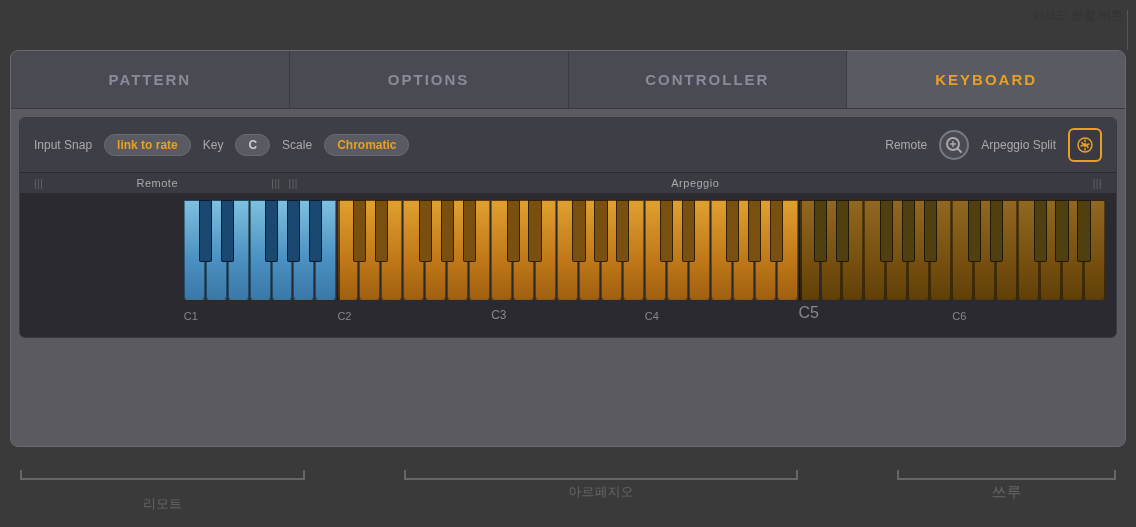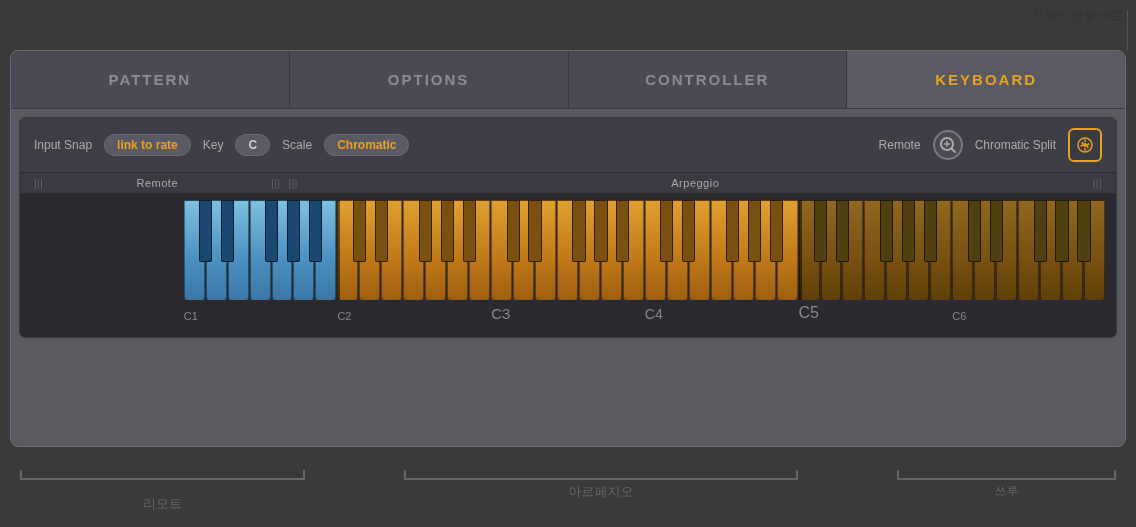--- a/index.html
+++ b/index.html
@@ -203,21 +203,21 @@
       <div class="ctrl-spacer"></div>
       <span class="ctrl-label">Remote</span>
       <div class="remote-icon">
         <svg width="18" height="18" viewBox="0 0 18 18" fill="none">
           <circle cx="8" cy="8" r="6" stroke="#aaa" stroke-width="2"></circle>
           <line x1="12.5" y1="12.5" x2="16" y2="16" stroke="#aaa" stroke-width="2" stroke-linecap="round"></line>
           <line x1="5" y1="8" x2="11" y2="8" stroke="#aaa" stroke-width="1.5"></line>
           <line x1="8" y1="5" x2="8" y2="11" stroke="#aaa" stroke-width="1.5"></line>
         </svg>
       </div>
-      <span class="ctrl-label">Chromatic Split</span>
+      <span class="ctrl-label">Arpeggio Split</span>
       <div class="keyboard-split-btn">
         <svg width="18" height="18" viewBox="0 0 18 18" fill="none">
           <circle cx="9" cy="9" r="7" stroke="#e8a020" stroke-width="1.5"></circle>
           <path d="M9 4 L9 5.5 M9 12.5 L9 14 M6 6.5 L7.2 8.2 M10.8 9.8 L12 11.5 M5 10 L6.8 9.2 M11.2 8.8 L13 8" stroke="#e8a020" stroke-width="1.5" stroke-linecap="round"></path>
           <circle cx="9" cy="9" r="2" fill="#e8a020"></circle>
         </svg>
       </div>
     </div>
 
     <div class="section-labels-row">
@@ -268,36 +268,36 @@
             <div style="position: absolute; left: 43.9184px; width: 20.9592px; height: 100px; top: 0px; background: linear-gradient(rgb(224, 160, 48) 0%, rgb(192, 120, 24) 60%, rgb(160, 96, 16) 100%); border: 1px solid rgba(0, 0, 0, 0.4); border-radius: 0px 0px 3px 3px; cursor: pointer;"></div>
             <div style="position: absolute; left: 65.8776px; width: 20.9592px; height: 100px; top: 0px; background: linear-gradient(rgb(224, 160, 48) 0%, rgb(192, 120, 24) 60%, rgb(160, 96, 16) 100%); border: 1px solid rgba(0, 0, 0, 0.4); border-radius: 0px 0px 3px 3px; cursor: pointer;"></div>
             <div style="position: absolute; left: 87.8367px; width: 20.9592px; height: 100px; top: 0px; background: linear-gradient(rgb(224, 160, 48) 0%, rgb(192, 120, 24) 60%, rgb(160, 96, 16) 100%); border: 1px solid rgba(0, 0, 0, 0.4); border-radius: 0px 0px 3px 3px; cursor: pointer;"></div>
             <div style="position: absolute; left: 109.796px; width: 20.9592px; height: 100px; top: 0px; background: linear-gradient(rgb(224, 160, 48) 0%, rgb(192, 120, 24) 60%, rgb(160, 96, 16) 100%); border: 1px solid rgba(0, 0, 0, 0.4); border-radius: 0px 0px 3px 3px; cursor: pointer;"></div>
             <div style="position: absolute; left: 131.755px; width: 20.9592px; height: 100px; top: 0px; background: linear-gradient(rgb(224, 160, 48) 0%, rgb(192, 120, 24) 60%, rgb(160, 96, 16) 100%); border: 1px solid rgba(0, 0, 0, 0.4); border-radius: 0px 0px 3px 3px; cursor: pointer;"></div>
             <div style="position: absolute; left: 15.3714px; width: 13.1755px; height: 62px; top: 0px; background: rgb(122, 80, 16); border: 1px solid rgba(0, 0, 0, 0.6); border-radius: 0px 0px 2px 2px; z-index: 2; cursor: pointer;"></div>
             <div style="position: absolute; left: 37.3306px; width: 13.1755px; height: 62px; top: 0px; background: rgb(122, 80, 16); border: 1px solid rgba(0, 0, 0, 0.6); border-radius: 0px 0px 2px 2px; z-index: 2; cursor: pointer;"></div>
             <div style="position: absolute; left: 81.249px; width: 13.1755px; height: 62px; top: 0px; background: rgb(122, 80, 16); border: 1px solid rgba(0, 0, 0, 0.6); border-radius: 0px 0px 2px 2px; z-index: 2; cursor: pointer;"></div>
             <div style="position: absolute; left: 103.208px; width: 13.1755px; height: 62px; top: 0px; background: rgb(122, 80, 16); border: 1px solid rgba(0, 0, 0, 0.6); border-radius: 0px 0px 2px 2px; z-index: 2; cursor: pointer;"></div>
             <div style="position: absolute; left: 125.167px; width: 13.1755px; height: 62px; top: 0px; background: rgb(122, 80, 16); border: 1px solid rgba(0, 0, 0, 0.6); border-radius: 0px 0px 2px 2px; z-index: 2; cursor: pointer;"></div>
-            <div style="position: absolute; bottom: -22px; left: 0px; font-size: 15px; color: rgb(136, 136, 136);">C3</div>
+            <div style="position: absolute; bottom: -22px; left: 0px; font-size: 12px; color: rgb(136, 136, 136);">C3</div>
           </div>
           <div style="position: absolute; left: 614.857px; width: 153.714px; top: 0px; height: 100px;">
             <div style="position: absolute; left: 0px; width: 20.9592px; height: 100px; top: 0px; background: linear-gradient(rgb(224, 160, 48) 0%, rgb(192, 120, 24) 60%, rgb(160, 96, 16) 100%); border: 1px solid rgba(0, 0, 0, 0.4); border-radius: 0px 0px 3px 3px; cursor: pointer;"></div>
             <div style="position: absolute; left: 21.9592px; width: 20.9592px; height: 100px; top: 0px; background: linear-gradient(rgb(224, 160, 48) 0%, rgb(192, 120, 24) 60%, rgb(160, 96, 16) 100%); border: 1px solid rgba(0, 0, 0, 0.4); border-radius: 0px 0px 3px 3px; cursor: pointer;"></div>
             <div style="position: absolute; left: 43.9184px; width: 20.9592px; height: 100px; top: 0px; background: linear-gradient(rgb(224, 160, 48) 0%, rgb(192, 120, 24) 60%, rgb(160, 96, 16) 100%); border: 1px solid rgba(0, 0, 0, 0.4); border-radius: 0px 0px 3px 3px; cursor: pointer;"></div>
             <div style="position: absolute; left: 65.8776px; width: 20.9592px; height: 100px; top: 0px; background: linear-gradient(rgb(224, 160, 48) 0%, rgb(192, 120, 24) 60%, rgb(160, 96, 16) 100%); border: 1px solid rgba(0, 0, 0, 0.4); border-radius: 0px 0px 3px 3px; cursor: pointer;"></div>
             <div style="position: absolute; left: 87.8367px; width: 20.9592px; height: 100px; top: 0px; background: linear-gradient(rgb(224, 160, 48) 0%, rgb(192, 120, 24) 60%, rgb(160, 96, 16) 100%); border: 1px solid rgba(0, 0, 0, 0.4); border-radius: 0px 0px 3px 3px; cursor: pointer;"></div>
             <div style="position: absolute; left: 109.796px; width: 20.9592px; height: 100px; top: 0px; background: linear-gradient(rgb(224, 160, 48) 0%, rgb(192, 120, 24) 60%, rgb(160, 96, 16) 100%); border: 1px solid rgba(0, 0, 0, 0.4); border-radius: 0px 0px 3px 3px; cursor: pointer;"></div>
             <div style="position: absolute; left: 131.755px; width: 20.9592px; height: 100px; top: 0px; background: linear-gradient(rgb(224, 160, 48) 0%, rgb(192, 120, 24) 60%, rgb(160, 96, 16) 100%); border: 1px solid rgba(0, 0, 0, 0.4); border-radius: 0px 0px 3px 3px; cursor: pointer;"></div>
             <div style="position: absolute; left: 15.3714px; width: 13.1755px; height: 62px; top: 0px; background: rgb(122, 80, 16); border: 1px solid rgba(0, 0, 0, 0.6); border-radius: 0px 0px 2px 2px; z-index: 2; cursor: pointer;"></div>
             <div style="position: absolute; left: 37.3306px; width: 13.1755px; height: 62px; top: 0px; background: rgb(122, 80, 16); border: 1px solid rgba(0, 0, 0, 0.6); border-radius: 0px 0px 2px 2px; z-index: 2; cursor: pointer;"></div>
             <div style="position: absolute; left: 81.249px; width: 13.1755px; height: 62px; top: 0px; background: rgb(122, 80, 16); border: 1px solid rgba(0, 0, 0, 0.6); border-radius: 0px 0px 2px 2px; z-index: 2; cursor: pointer;"></div>
             <div style="position: absolute; left: 103.208px; width: 13.1755px; height: 62px; top: 0px; background: rgb(122, 80, 16); border: 1px solid rgba(0, 0, 0, 0.6); border-radius: 0px 0px 2px 2px; z-index: 2; cursor: pointer;"></div>
             <div style="position: absolute; left: 125.167px; width: 13.1755px; height: 62px; top: 0px; background: rgb(122, 80, 16); border: 1px solid rgba(0, 0, 0, 0.6); border-radius: 0px 0px 2px 2px; z-index: 2; cursor: pointer;"></div>
-            <div style="position: absolute; bottom: -22px; left: 0px; font-size: 14px; color: rgb(136, 136, 136);">C4</div>
+            <div style="position: absolute; bottom: -22px; left: 0px; font-size: 11px; color: rgb(136, 136, 136);">C4</div>
           </div>
           <div style="position: absolute; left: 768.571px; width: 153.714px; top: 0px; height: 100px;">
             <div style="position: absolute; left: 0px; width: 20.9592px; height: 100px; top: 0px; background: linear-gradient(rgb(144, 104, 32) 0%, rgb(120, 80, 16) 60%, rgb(96, 64, 8) 100%); border: 1px solid rgba(0, 0, 0, 0.4); border-radius: 0px 0px 3px 3px; cursor: pointer;"></div>
             <div style="position: absolute; left: 21.9592px; width: 20.9592px; height: 100px; top: 0px; background: linear-gradient(rgb(144, 104, 32) 0%, rgb(120, 80, 16) 60%, rgb(96, 64, 8) 100%); border: 1px solid rgba(0, 0, 0, 0.4); border-radius: 0px 0px 3px 3px; cursor: pointer;"></div>
             <div style="position: absolute; left: 43.9184px; width: 20.9592px; height: 100px; top: 0px; background: linear-gradient(rgb(144, 104, 32) 0%, rgb(120, 80, 16) 60%, rgb(96, 64, 8) 100%); border: 1px solid rgba(0, 0, 0, 0.4); border-radius: 0px 0px 3px 3px; cursor: pointer;"></div>
             <div style="position: absolute; left: 65.8776px; width: 20.9592px; height: 100px; top: 0px; background: linear-gradient(rgb(144, 104, 32) 0%, rgb(120, 80, 16) 60%, rgb(96, 64, 8) 100%); border: 1px solid rgba(0, 0, 0, 0.4); border-radius: 0px 0px 3px 3px; cursor: pointer;"></div>
             <div style="position: absolute; left: 87.8367px; width: 20.9592px; height: 100px; top: 0px; background: linear-gradient(rgb(144, 104, 32) 0%, rgb(120, 80, 16) 60%, rgb(96, 64, 8) 100%); border: 1px solid rgba(0, 0, 0, 0.4); border-radius: 0px 0px 3px 3px; cursor: pointer;"></div>
             <div style="position: absolute; left: 109.796px; width: 20.9592px; height: 100px; top: 0px; background: linear-gradient(rgb(144, 104, 32) 0%, rgb(120, 80, 16) 60%, rgb(96, 64, 8) 100%); border: 1px solid rgba(0, 0, 0, 0.4); border-radius: 0px 0px 3px 3px; cursor: pointer;"></div>
             <div style="position: absolute; left: 131.755px; width: 20.9592px; height: 100px; top: 0px; background: linear-gradient(rgb(144, 104, 32) 0%, rgb(120, 80, 16) 60%, rgb(96, 64, 8) 100%); border: 1px solid rgba(0, 0, 0, 0.4); border-radius: 0px 0px 3px 3px; cursor: pointer;"></div>
             <div style="position: absolute; left: 15.3714px; width: 13.1755px; height: 62px; top: 0px; background: rgb(80, 64, 16); border: 1px solid rgba(0, 0, 0, 0.6); border-radius: 0px 0px 2px 2px; z-index: 2; cursor: pointer;"></div>
@@ -344,16 +344,16 @@
 
   <div style="display:flex; flex-direction:column; align-items:center; width: 36%;">
     <div style="width:100%; height:10px; border-bottom:2px solid #666; border-left:2px solid #666; border-right:2px solid #666;"></div>
     <span style="font-size:13px; color:#666; margin-top:3px;">아르페지오</span>
   </div>
 
   <div style="flex:1;"></div>
 
   <div style="display:flex; flex-direction:column; align-items:center; width: 20%;">
     <div style="width:100%; height:10px; border-bottom:2px solid #666; border-left:2px solid #666; border-right:2px solid #666;"></div>
-    <span style="font-size:12px; color:#666; margin-top:3px;">쓰루</span>
+    <span style="font-size:15px; color:#666; margin-top:3px;">쓰루</span>
   </div>
 
 </div>
 
 </body></html>

